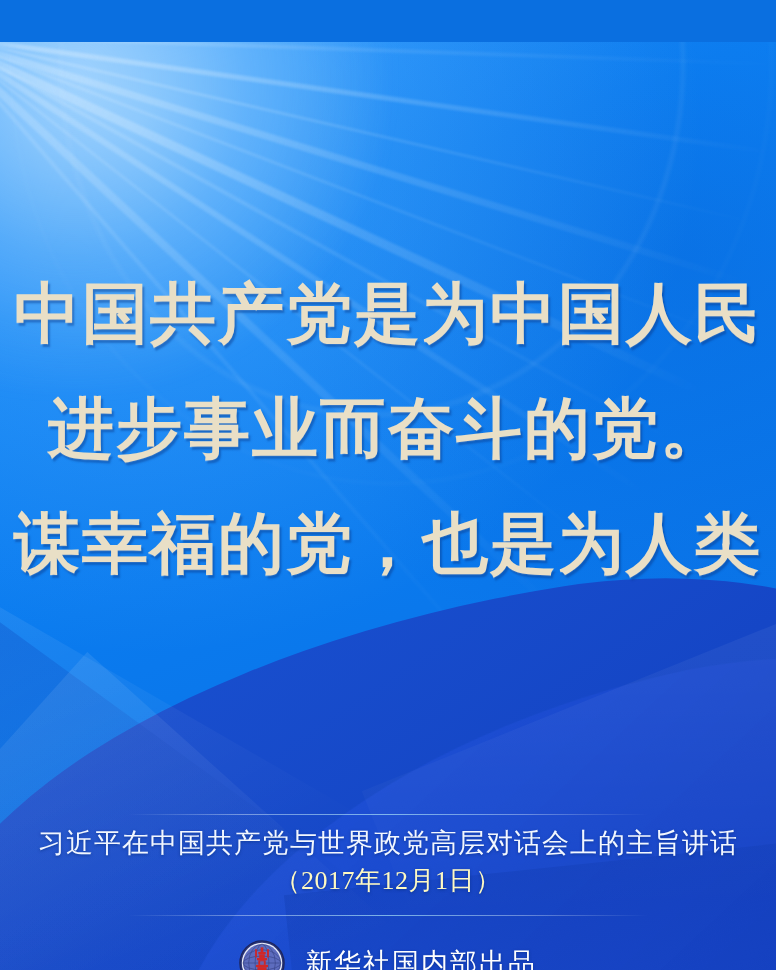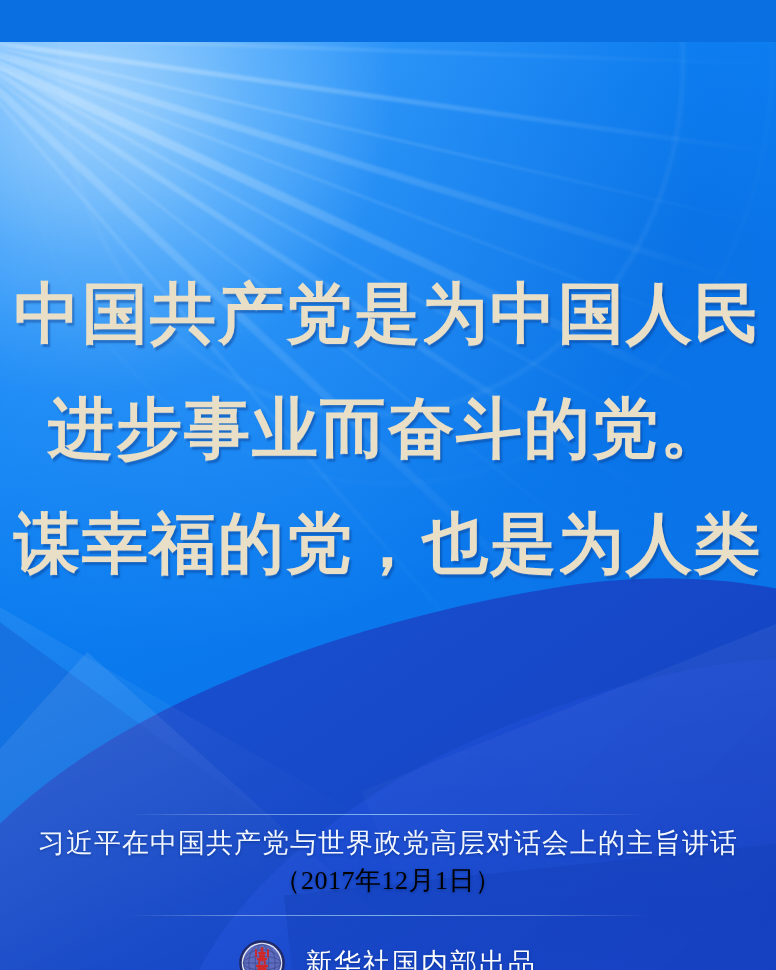--- a/index.html
+++ b/index.html
@@ -196,21 +196,21 @@
   .attrib-line1 {
     color: #f2f7ff;
     font-family: "Liberation Serif", "DejaVu Serif", serif;
     font-size: 27px;
     line-height: 38px;
     letter-spacing: 1px;
     white-space: nowrap;
     text-shadow: 0 1px 3px rgba(4,38,110,0.55);
   }
   .attrib-line2 {
-    color: #000000;
+    color: #fef9c3;
     font-family: "Liberation Serif", "DejaVu Serif", serif;
     font-size: 26px;
     line-height: 38px;
     letter-spacing: 0.5px;
     white-space: nowrap;
     text-shadow: 0 1px 3px rgba(4,38,110,0.55);
   }
 
   .divider {
     position: absolute;

